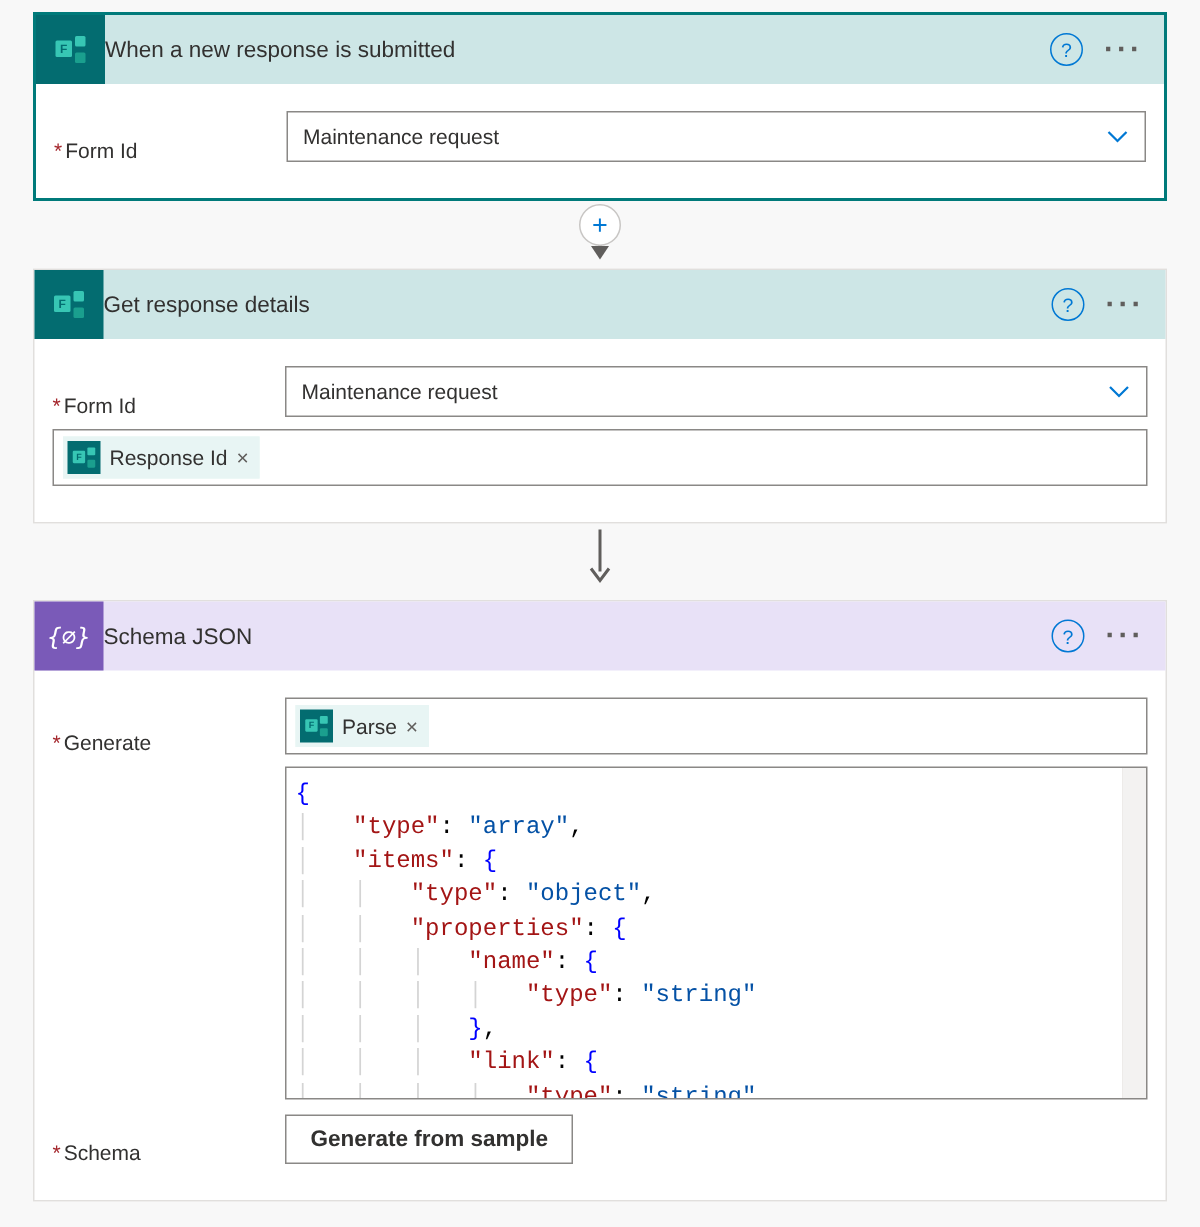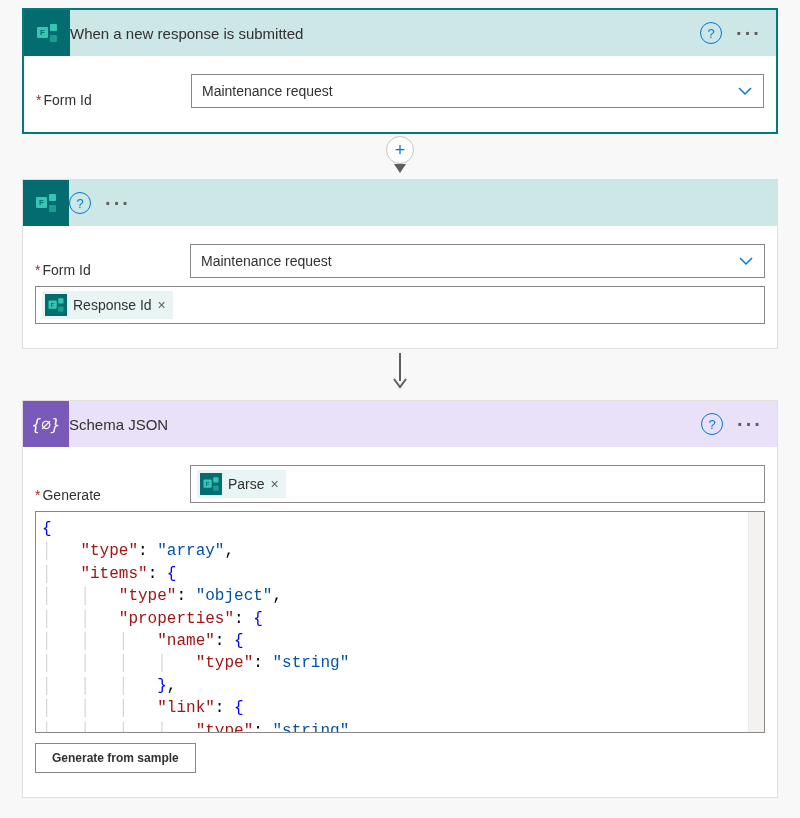--- a/index.html
+++ b/index.html
@@ -136,21 +136,21 @@
 .json-line { white-space: pre; }
 .j-brace { color: #0000ff; }
 .j-key { color: #a31515; }
 .j-str { color: #0451a5; }
 .j-punc { color: #000; }
 .guide { color: #d4d4d4; }
 .btn {
   border: 1px solid #8a8886;
   background: #fff;
   padding: 7px 16px;
-  font-size: 12px;
+  font-size: 15px;
   color: #323130;
   cursor: pointer;
   margin-top: 10px;
   font-weight: 600;
 }
 .forms-glyph {
   width: 20px; height: 18px;
   position: relative;
 }
 .forms-glyph .fchip {
@@ -233,20 +233,21 @@
 
 <div class="card">
   <div class="card-header hdr-forms">
     <div class="icon-box icon-forms">
       <div class="forms-glyph">
           <div class="sq1"></div>
           <div class="sq2"></div>
           <div class="fchip">F</div>
         </div>
     </div>
+    <div class="card-title">Get response details</div>
     <div class="help-icon">?</div>
     <div class="more-icon">···</div>
   </div>
   <div class="card-body">
     <div class="row">
       <div class="label"><span class="req">*</span><span>Form Id</span></div>
       <div class="field">
         <div class="select-box">
           <span>Maintenance request</span>
           <svg class="chevron" width="16" height="16" viewBox="0 0 16 16">
@@ -304,20 +305,21 @@
                   <div class="fchip">F</div>
                 </div>
               </span>
             <span>Parse</span>
             <span class="token-x">×</span>
           </span>
         </div>
       </div>
     </div>
     <div class="row">
+      <div class="label"><span class="req">*</span><span>Schema</span></div>
       <div class="field">
         <div class="schema-box">
 <div class="json-line"><span class="j-brace">{</span></div>
 <div class="json-line"><span class="guide">│   </span><span class="j-key">"type"</span><span class="j-punc">: </span><span class="j-str">"array"</span><span class="j-punc">,</span></div>
 <div class="json-line"><span class="guide">│   </span><span class="j-key">"items"</span><span class="j-punc">: </span><span class="j-brace">{</span></div>
 <div class="json-line"><span class="guide">│   │   </span><span class="j-key">"type"</span><span class="j-punc">: </span><span class="j-str">"object"</span><span class="j-punc">,</span></div>
 <div class="json-line"><span class="guide">│   │   </span><span class="j-key">"properties"</span><span class="j-punc">: </span><span class="j-brace">{</span></div>
 <div class="json-line"><span class="guide">│   │   │   </span><span class="j-key">"name"</span><span class="j-punc">: </span><span class="j-brace">{</span></div>
 <div class="json-line"><span class="guide">│   │   │   │   </span><span class="j-key">"type"</span><span class="j-punc">: </span><span class="j-str">"string"</span></div>
 <div class="json-line"><span class="guide">│   │   │   </span><span class="j-brace">}</span><span class="j-punc">,</span></div>

